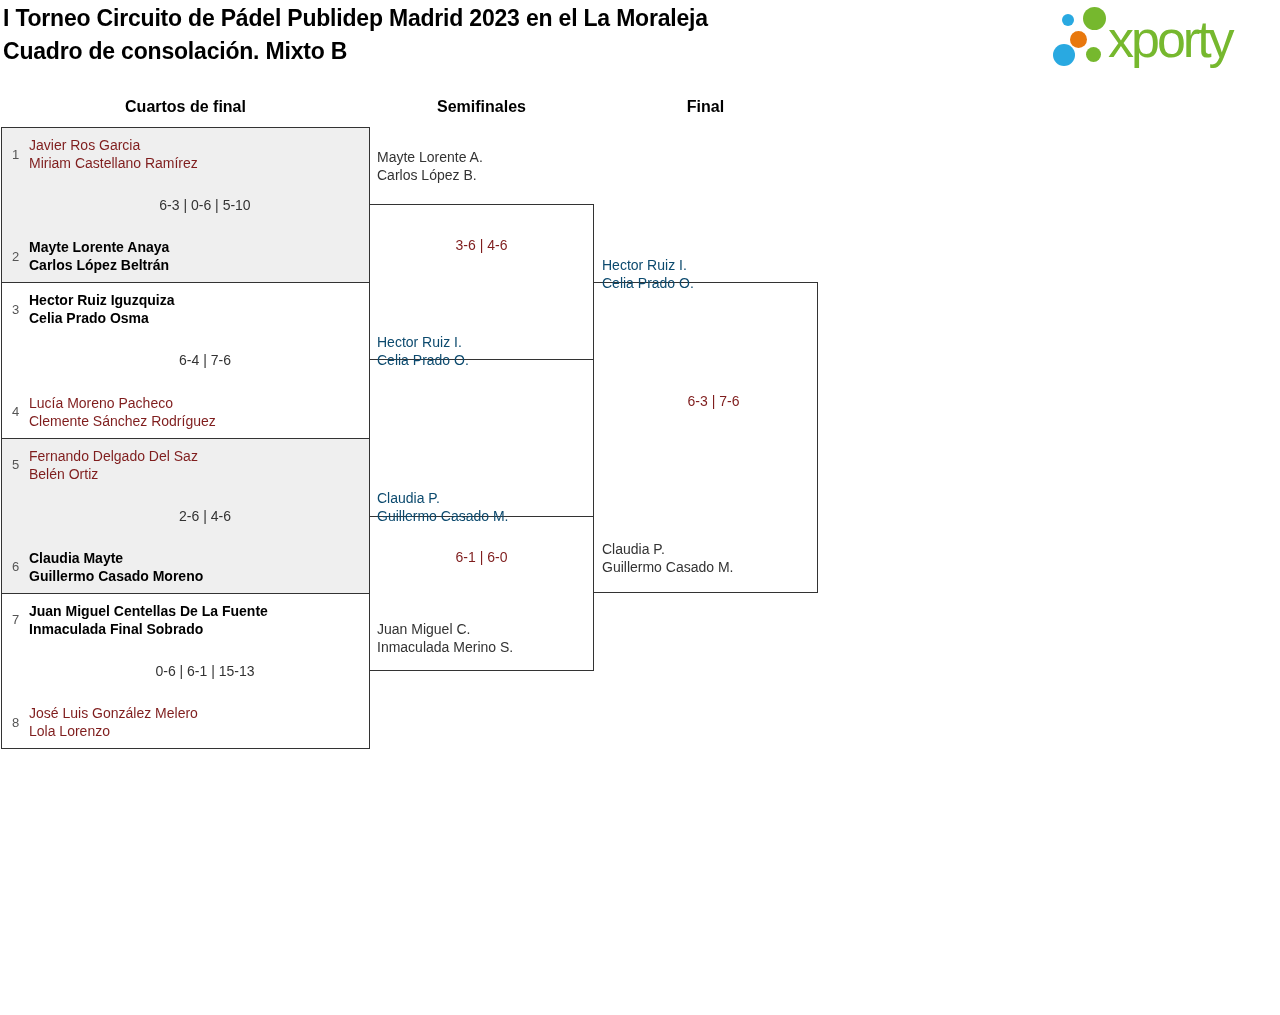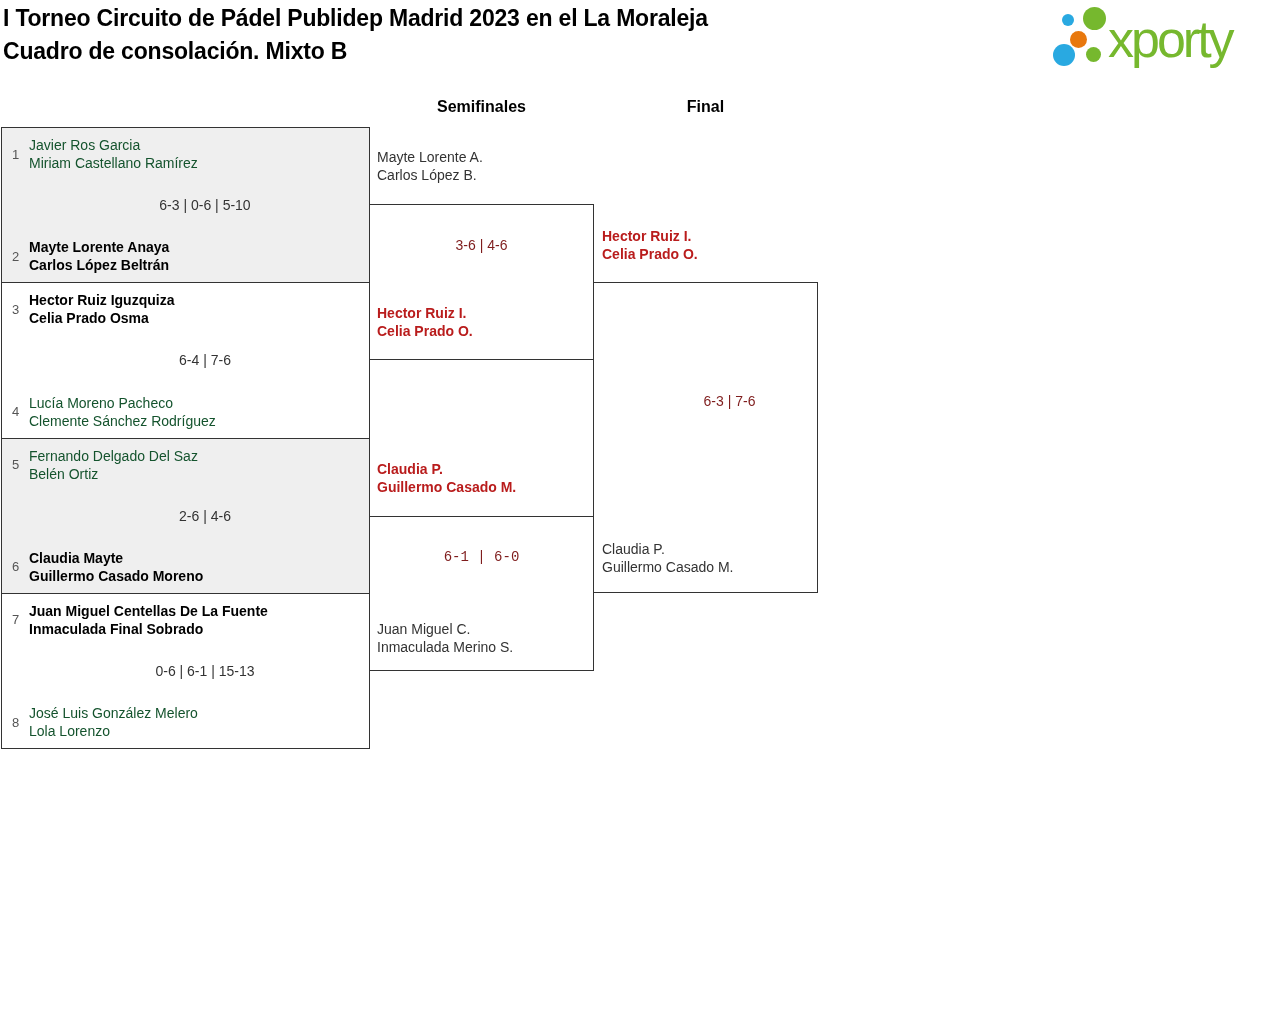--- a/index.html
+++ b/index.html
@@ -31,63 +31,64 @@
 
   
   .qf-column { position:absolute; left:1px; top:127px; width:369px; height:622px;
                border:1px solid #333; display:flex; flex-direction:column; }
   .qf-block { flex:1 1 0; padding:8px 0; display:flex; flex-direction:column;
               justify-content:space-between; border-bottom:1px solid #333; background:#fff; }
   .qf-block:last-child { border-bottom:none; }
   .qf-block.shaded { background:#efefef; }
   .qf-team { display:flex; align-items:center; }
   .qf-seed { flex:0 0 27px; width:27px; text-align:center; font-size:13px; color:#555; }
-  .qf-names { font-size:14px; line-height:18px; color:#14532d; }
+  .qf-names { font-size:14px; line-height:18px; color:#7f1d1d; }
   .qf-team.winner .qf-names { font-weight:700; color:#000; }
   .qf-score { text-align:center; font-size:14px; color:#333;padding-left:39px; }
 
   
   .bracket-box { position:absolute; border:1px solid #333; background:transparent; }
   .box-sf1 { left:369px; top:204px; width:225px; height:156px; }
   .box-sf2 { left:369px; top:516px; width:225px; height:155px; }
   .box-f   { left:593px; top:282px; width:225px; height:311px; }
 
   
   .team-label { position:absolute; font-size:14px; line-height:18px; color:#333; }
-  .team-label.winner { font-weight:700; color:#b91c1c; }
+  .team-label.winner { font-weight:400; color:#0c4a6e;margin-top:29px; }
   .lbl-sf1-top { left:377px; top:148px; }
   .lbl-sf1-bot { left:377px; top:304px; }
   .lbl-sf2-top { left:377px; top:460px; }
   .lbl-sf2-bot { left:377px; top:620px; }
   .lbl-f-top   { left:602px; top:227px; }
   .lbl-f-bot   { left:602px; top:540px; }
   .score-abs { position:absolute; text-align:center; font-size:14px; color:#7f1d1d; width:225px; }
   .sc-sf1 { left:369px; top:237px; }
-  .sc-sf2 { left:369px; top:549px;font-family:Liberation Mono, monospace; }
-  .sc-f   { left:617px; top:393px; }
+  .sc-sf2 { left:369px; top:549px; }
+  .sc-f   { left:601px; top:393px; }
 </style>
 </head>
 <body>
 
 <div class="page">
 
   <div class="title">
     <div>I Torneo Circuito de Pádel Publidep Madrid 2023 en el La Moraleja</div>
     <div>Cuadro de consolación. Mixto B</div>
   </div>
 
   <div class="logo">
     <span class="dot dot-blue-sm"></span>
     <span class="dot dot-green-lg"></span>
     <span class="dot dot-orange"></span>
     <span class="dot dot-blue-lg"></span>
     <span class="dot dot-green-sm"></span>
     <span class="logo-text">xporty</span>
   </div>
 
+  <div class="round-header rh-qf">Cuartos de final</div>
   <div class="round-header rh-sf">Semifinales</div>
   <div class="round-header rh-f">Final</div>
 
   <div class="qf-column">
 
     <div class="qf-block shaded">
       <div class="qf-team">
         <div class="qf-seed">1</div>
         <div class="qf-names">
           <div>Javier Ros Garcia</div>

